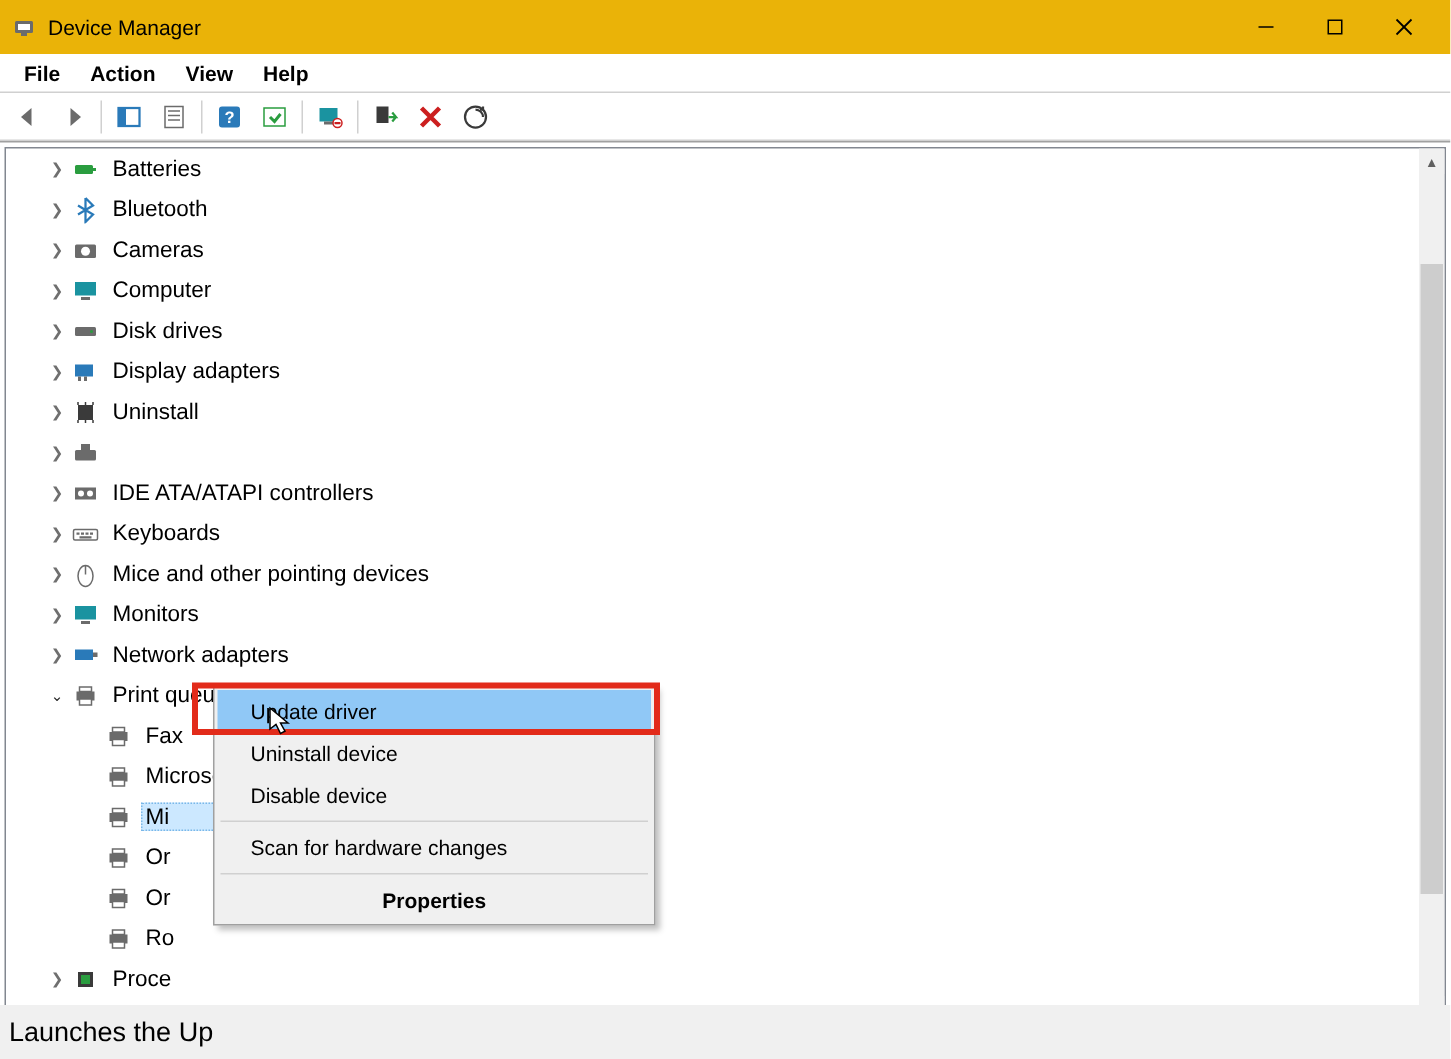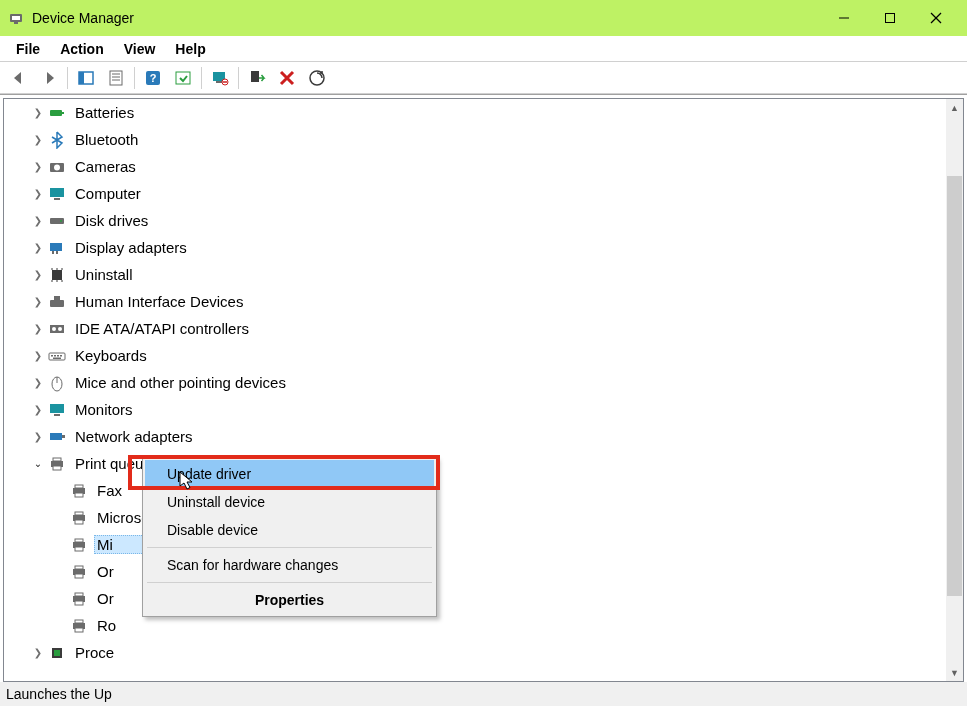--- a/index.html
+++ b/index.html
@@ -13,21 +13,21 @@
       position: relative;
       color: #000;
     }
 
     
     .titlebar {
       height: 36px;
       display: flex;
       align-items: center;
       padding: 0 8px;
-      background: #bef264;
+      background: #eab308;
     }
     .titlebar .app-icon {
       width: 16px; height: 16px; margin-right: 8px;
       display: inline-flex; align-items: center; justify-content: center;
     }
     .titlebar .title { font-size: 14px; }
     .titlebar .spacer { flex: 1; }
     .win-btn {
       width: 46px; height: 30px;
       display: inline-flex; align-items: center; justify-content: center;
@@ -174,25 +174,25 @@
       top: 471px; left: 179px;
       width: 16px; height: 20px;
       z-index: 30;
       pointer-events: none;
     }
 
     
     .statusbar {
       position: absolute;
       left: 0; right: 0; bottom: 0;
-      height: 24px;
+      height: 36px;
       display: flex; align-items: center;
       padding: 0 6px;
       background: #f0f0f0;
-      font-size: 14px;
+      font-size: 18px;
     }
 
     
     .ic-blue { fill: #2a7ab9; }
     .ic-teal { fill: #1a93a0; }
     .ic-gray { fill: #6b6b6b; }
     .ic-dark { fill: #3a3a3a; }
     .ic-green { fill: #2a9d3f; }
   </style>
 </head>
@@ -383,21 +383,20 @@
         <span class="label-wrap"><span class="label">Uninstall</span></span>
       </div>
       <div class="tree-item" style="padding-left:26px">
         <span class="expander">❯</span>
         <span class="dev-icon">
             <svg viewBox="0 0 18 18">
               <rect x="2" y="7" width="14" height="7" rx="1" class="ic-gray"></rect>
               <rect x="6" y="3" width="6" height="4" class="ic-gray"></rect>
             </svg>
           </span>
-        <span class="label-wrap"><span class="label">Human Interface Devices</span></span>
       </div>
       <div class="tree-item" style="padding-left:26px">
         <span class="expander">❯</span>
         <span class="dev-icon">
             <svg viewBox="0 0 18 18">
               <rect x="2" y="5" width="14" height="8" class="ic-gray"></rect>
               <circle cx="6" cy="9" r="2" fill="#fff"></circle>
               <circle cx="12" cy="9" r="2" fill="#fff"></circle>
             </svg>
           </span>

